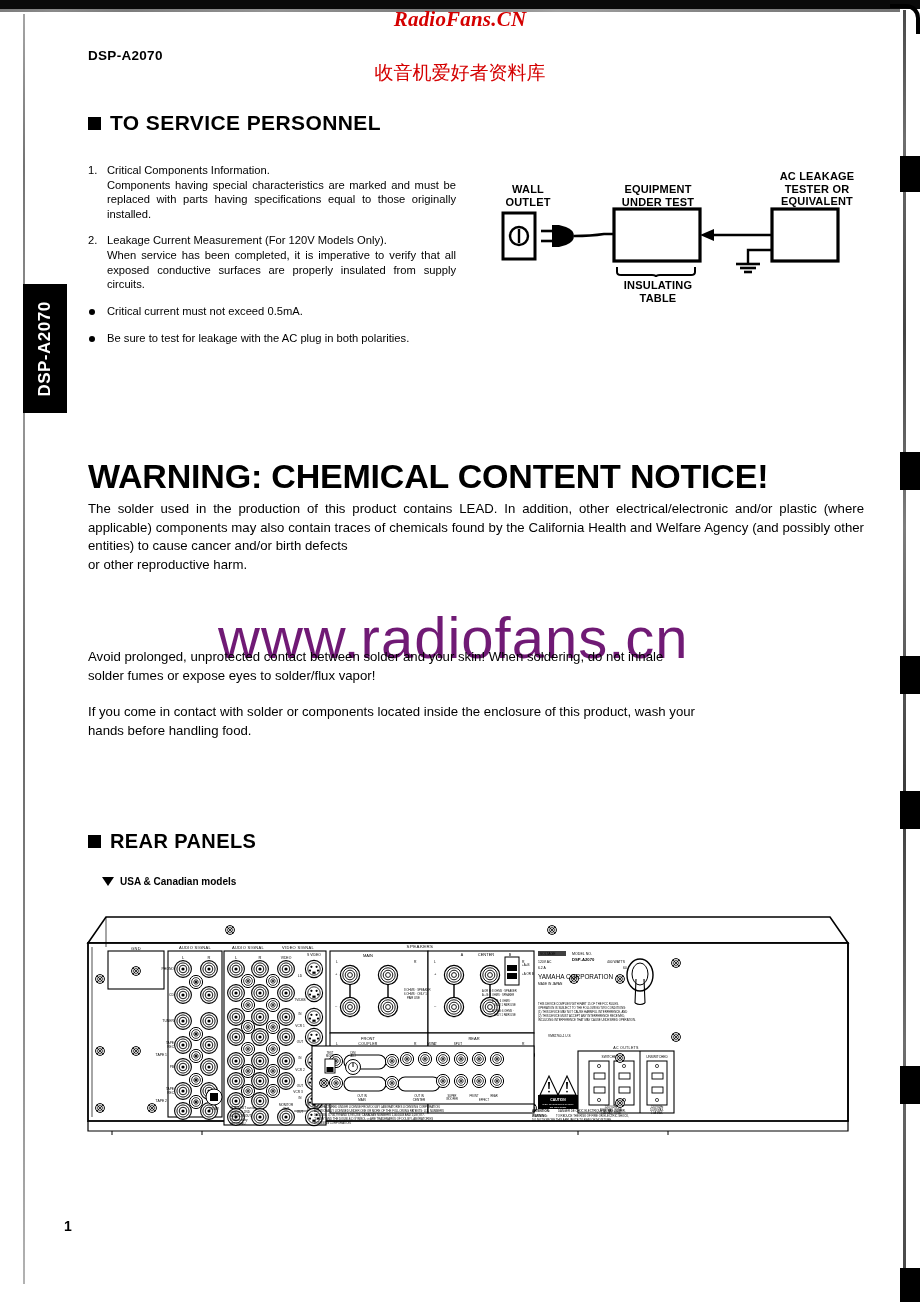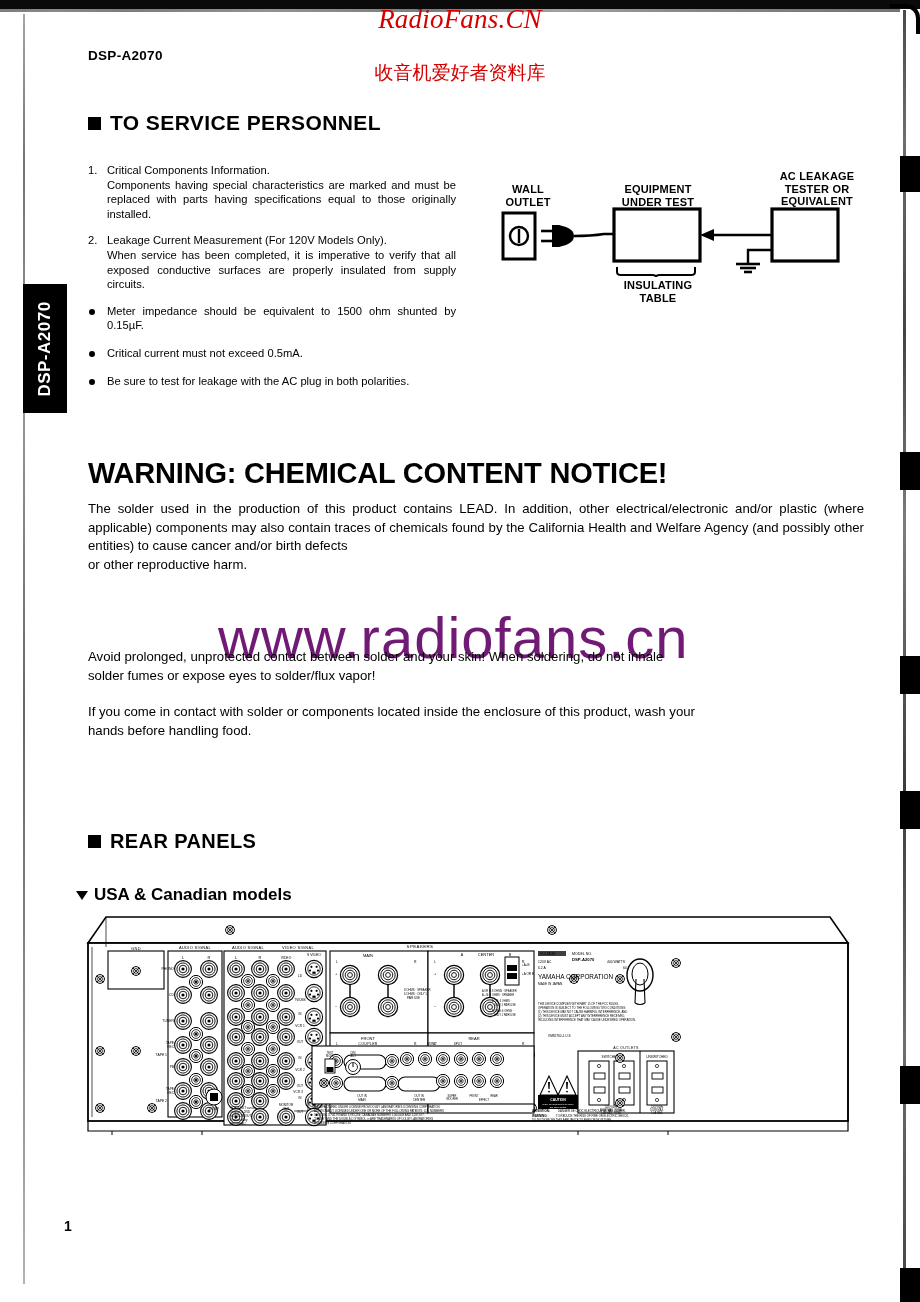--- a/index.html
+++ b/index.html
@@ -32,22 +32,22 @@
     border-top:4px solid #000;border-right:4px solid #000;border-top-right-radius:14px;
   }
   .edge-mark{position:absolute;left:900px;width:20px;background:#000;}
 
   
   #watermark-top{
     position:absolute;left:0;top:8px;width:920px;text-align:center;
     color:#d40000;pointer-events:none;
   }
   #watermark-top .wm-en{
-    font-family:"Liberation Serif", serif;font-weight:normal;font-style:italic;
-    font-size:27px;letter-spacing:.2px;display:block;line-height:23px;text-align:center;
+    font-family:"Liberation Serif", serif;font-weight:bold;font-style:italic;
+    font-size:21px;letter-spacing:.2px;display:block;line-height:23px;text-align:center;
   }
   #watermark-top .wm-cn{
     font-size:19px;display:block;line-height:24px;font-weight:500;margin-top:30px;
   }
   #watermark-center{
     position:absolute;left:218px;top:604px;width:520px;
     font-size:58px;color:#701a75;letter-spacing:1px;pointer-events:none;
     font-weight:300;
   }
 
@@ -68,21 +68,21 @@
   }
 
   
   .sec-heading{position:absolute;font-weight:bold;display:flex;align-items:center;}
   .sec-heading .sq{
     display:inline-block;width:13px;height:13px;background:#000;margin-right:9px;
   }
   #heading-service{left:88px;top:111px;font-size:21px;letter-spacing:.4px;justify-content:space-between;}
   #heading-rear{left:88px;top:830px;font-size:20px;letter-spacing:.4px;}
   #sub-rear{
-    position:absolute;left:76px;top:876px;font-size:17px;font-weight:bold;display:flex;align-items:center;margin-top:9px;
+    position:absolute;left:102px;top:876px;font-size:10px;font-weight:bold;display:flex;align-items:center;
   }
   #sub-rear .tri{
     display:inline-block;width:0;height:0;border-left:6px solid transparent;
     border-right:6px solid transparent;border-top:9px solid #000;margin-right:6px;
   }
 
   
   #service-list{position:absolute;left:88px;top:163px;width:368px;font-size:11.2px;line-height:14.6px;}
   .num-item{display:flex;margin-bottom:12px;}
   .num-item .marker{width:19px;flex:none;}
@@ -98,21 +98,21 @@
 
   
   #leakage-diagram{position:absolute;left:486px;top:165px;width:390px;height:150px;}
   .dg-label{
     position:absolute;font-size:11px;font-weight:bold;line-height:12.5px;text-align:center;
     letter-spacing:.2px;
   }
 
   
   #warning-title{
-    position:absolute;left:88px;top:457px;font-size:29px;font-weight:bold;letter-spacing:-.2px;
+    position:absolute;left:88px;top:457px;font-size:34px;font-weight:bold;letter-spacing:-.2px;
   }
   .para{position:absolute;left:88px;width:776px;font-size:13.2px;line-height:18.6px;text-align:justify;}
   .para .last{text-align:left;display:block;}
   #para-1{top:500px;}
   #para-2{top:592px;}
   #para-3{top:648px;}
   #para-4{top:703px;}
 
   
   #rear-panel-figure{
@@ -162,24 +162,20 @@
   </div>
 
   <div class="num-item" style="margin-top:4px;">
     <div class="marker">2.</div>
     <div class="body">
       <span class="first">Leakage Current Measurement (For 120V Models Only).</span>
       <span>When service has been completed, it is imperative to verify that all exposed conductive surfaces are properly insulated from supply circuits.</span>
     </div>
   </div>
 
-  <div class="bul-item" style="margin-top:8px;">
-    <div class="marker"><span class="dot"></span></div>
-    <div class="body">Meter impedance should be equivalent to 1500 ohm shunted by 0.15µF.</div>
-  </div>
 
   <div class="bul-item" style="margin-top:4px;">
     <div class="marker"><span class="dot"></span></div>
     <div class="body" style="text-align:left;">Critical current must not exceed 0.5mA.</div>
   </div>
 
   <div class="bul-item" style="margin-top:4px;">
     <div class="marker"><span class="dot"></span></div>
     <div class="body">Be sure to test for leakage with the AC plug in both polarities.</div>
   </div>

